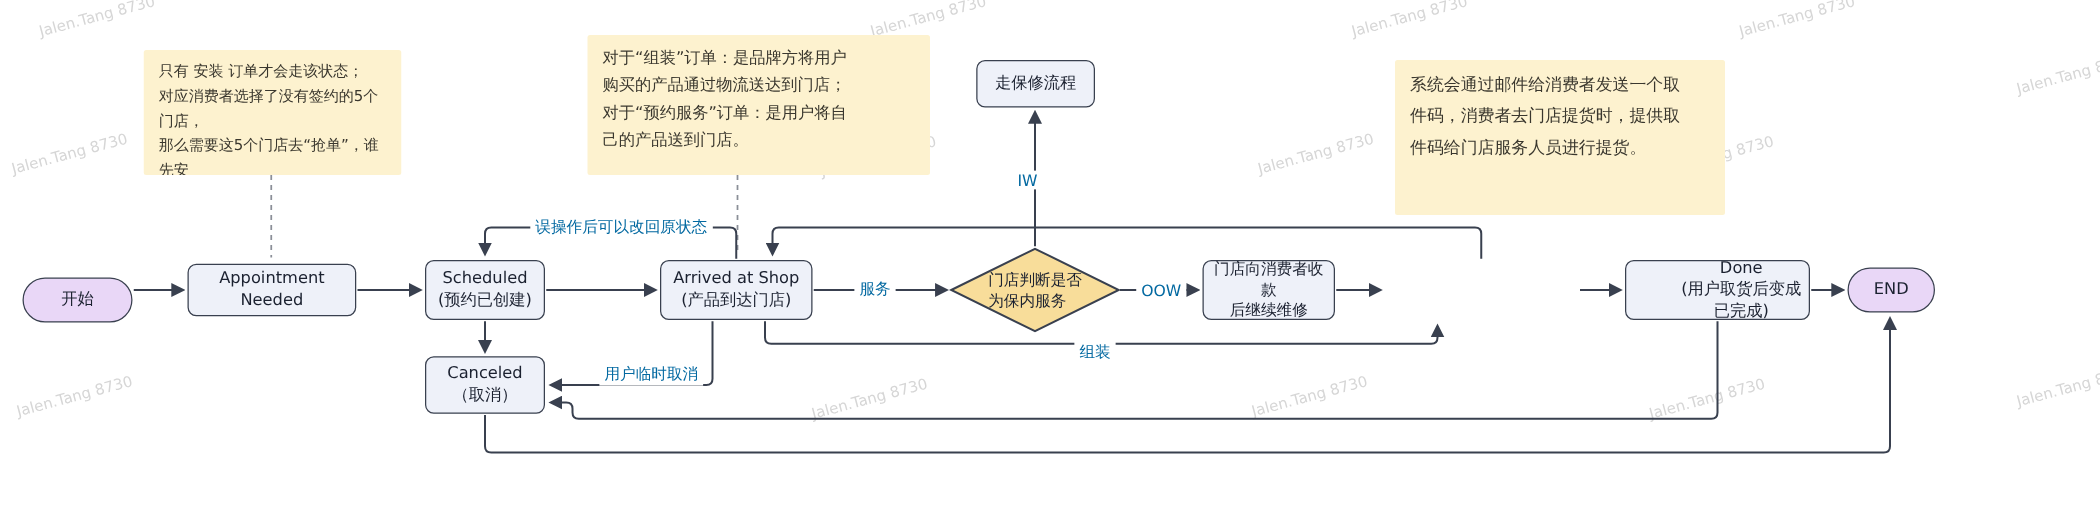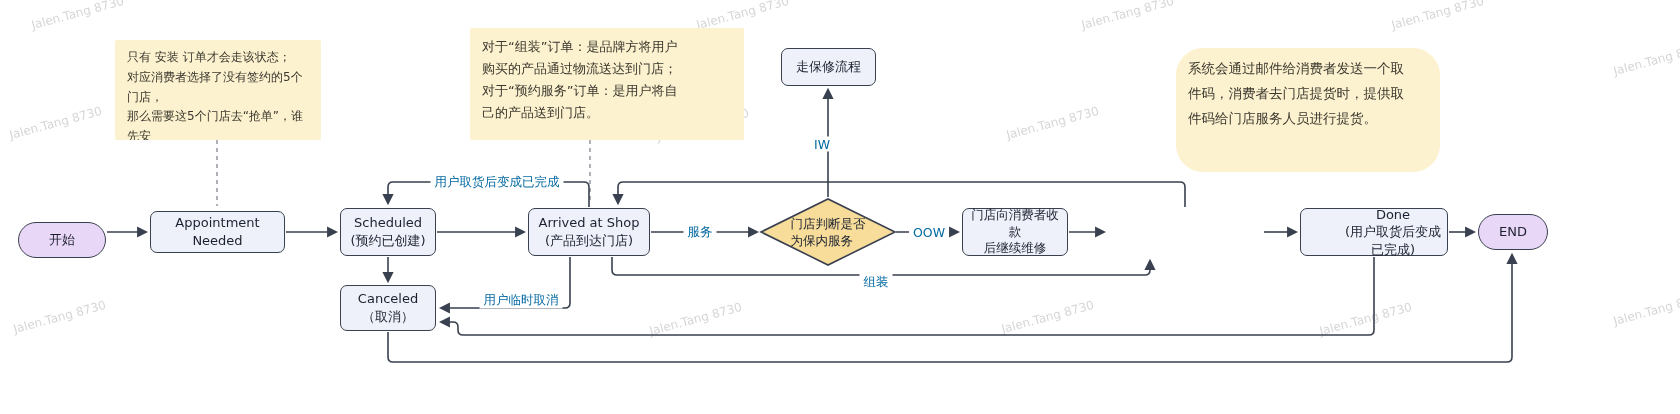--- a/index.html
+++ b/index.html
@@ -117,29 +117,29 @@
 
 
   <div class="node" style="left:1300px;top:208px;width:148px;height:48px;padding-left:42px;">Done
 (用户取货后变成已完成)</div>
 
   <div class="node pill" style="left:1478px;top:214px;width:70px;height:36px;">END</div>
 
   <div class="edge-label" style="left:700px;top:232px;">服务</div>
   <div class="edge-label" style="left:822px;top:144px;">IW</div>
   <div class="edge-label" style="left:929px;top:232px;">OOW</div>
-  <div class="edge-label" style="left:497px;top:182px;">用户取货后变成已完成</div>
+  <div class="edge-label" style="left:497px;top:182px;">误操作后可以改回原状态</div>
   <div class="edge-label" style="left:521px;top:300px;">用户临时取消</div>
   <div class="edge-label" style="left:876px;top:282px;">组装</div>
 
   <div class="note n1" style="left:115px;top:40px;width:206px;height:100px;">只有 安装 订单才会走该状态；
 对应消费者选择了没有签约的5个门店，
 那么需要这5个门店去“抢单”，谁先安
 排好时间就派给谁</div>
   <div class="note n2" style="left:470px;top:28px;width:274px;height:112px;">对于“组装”订单：是品牌方将用户
 购买的产品通过物流送达到门店；
 对于“预约服务”订单：是用户将自
 己的产品送到门店。</div>
-  <div class="note n3" style="left:1176px;top:48px;width:264px;height:124px;border-radius:27px;">系统会通过邮件给消费者发送一个取
+  <div class="note n3" style="left:1116px;top:48px;width:264px;height:124px;">系统会通过邮件给消费者发送一个取
 件码，消费者去门店提货时，提供取
 件码给门店服务人员进行提货。</div>
 
 </div>
 
 </body></html>

